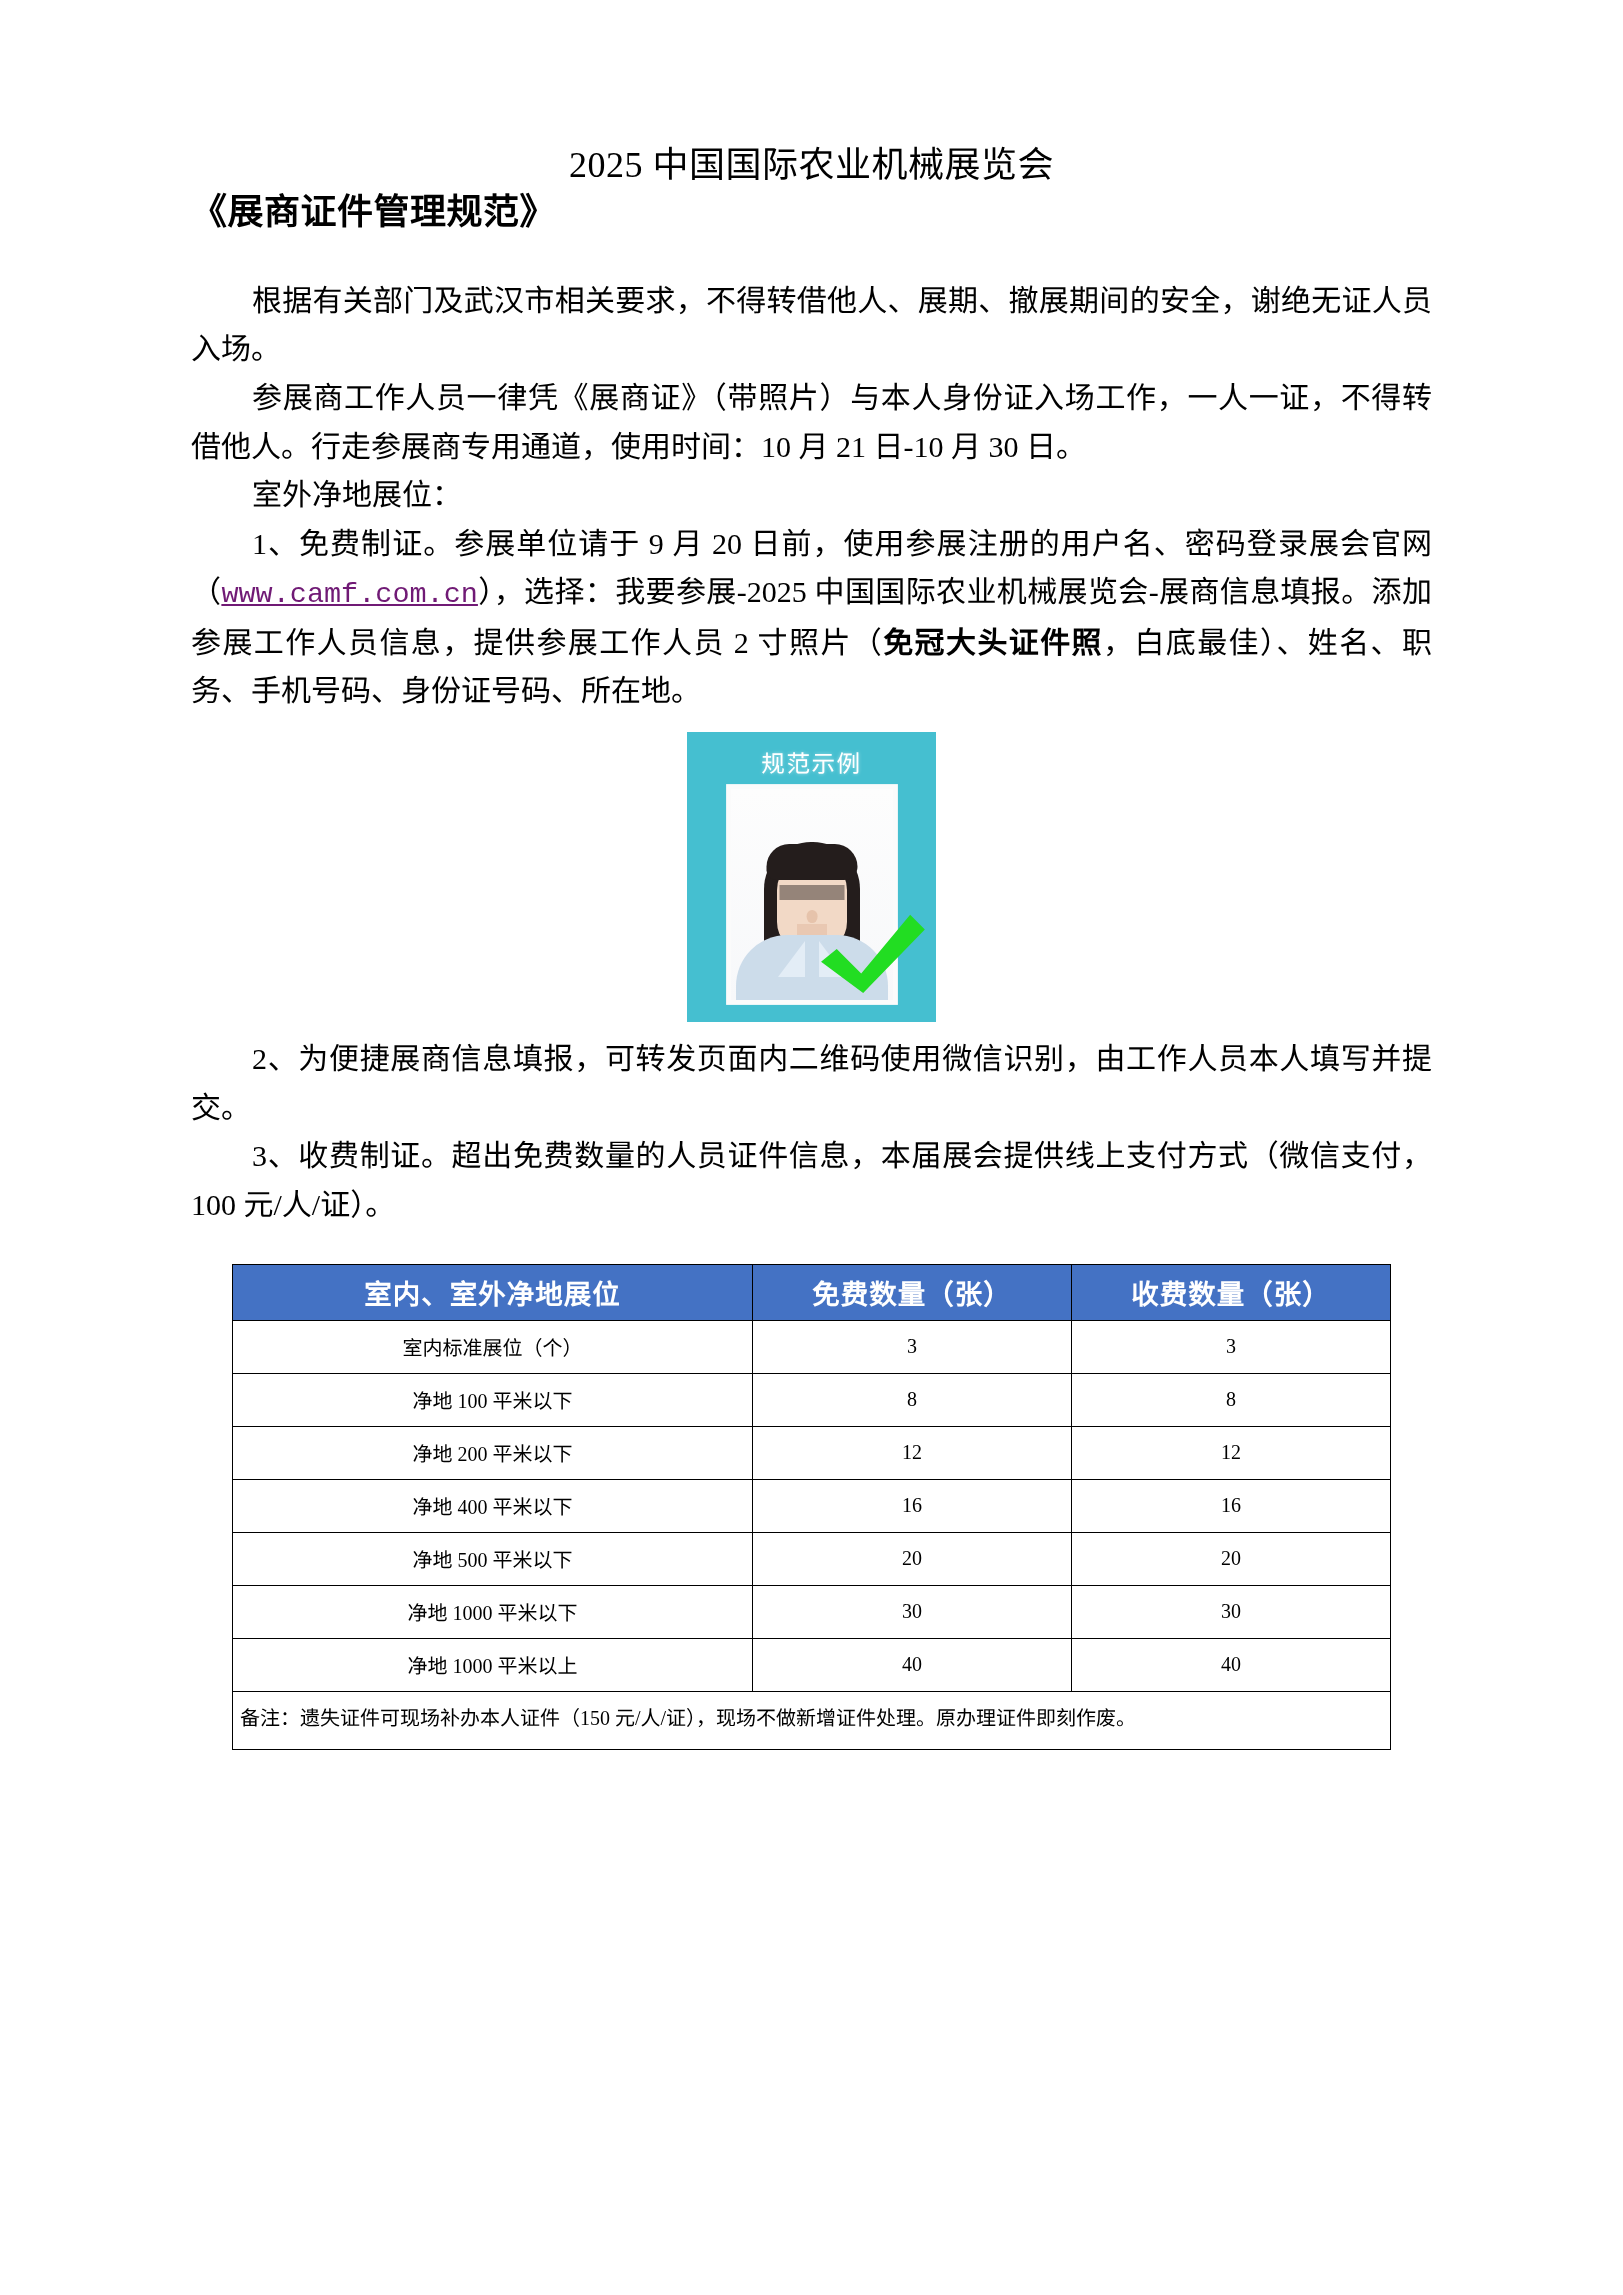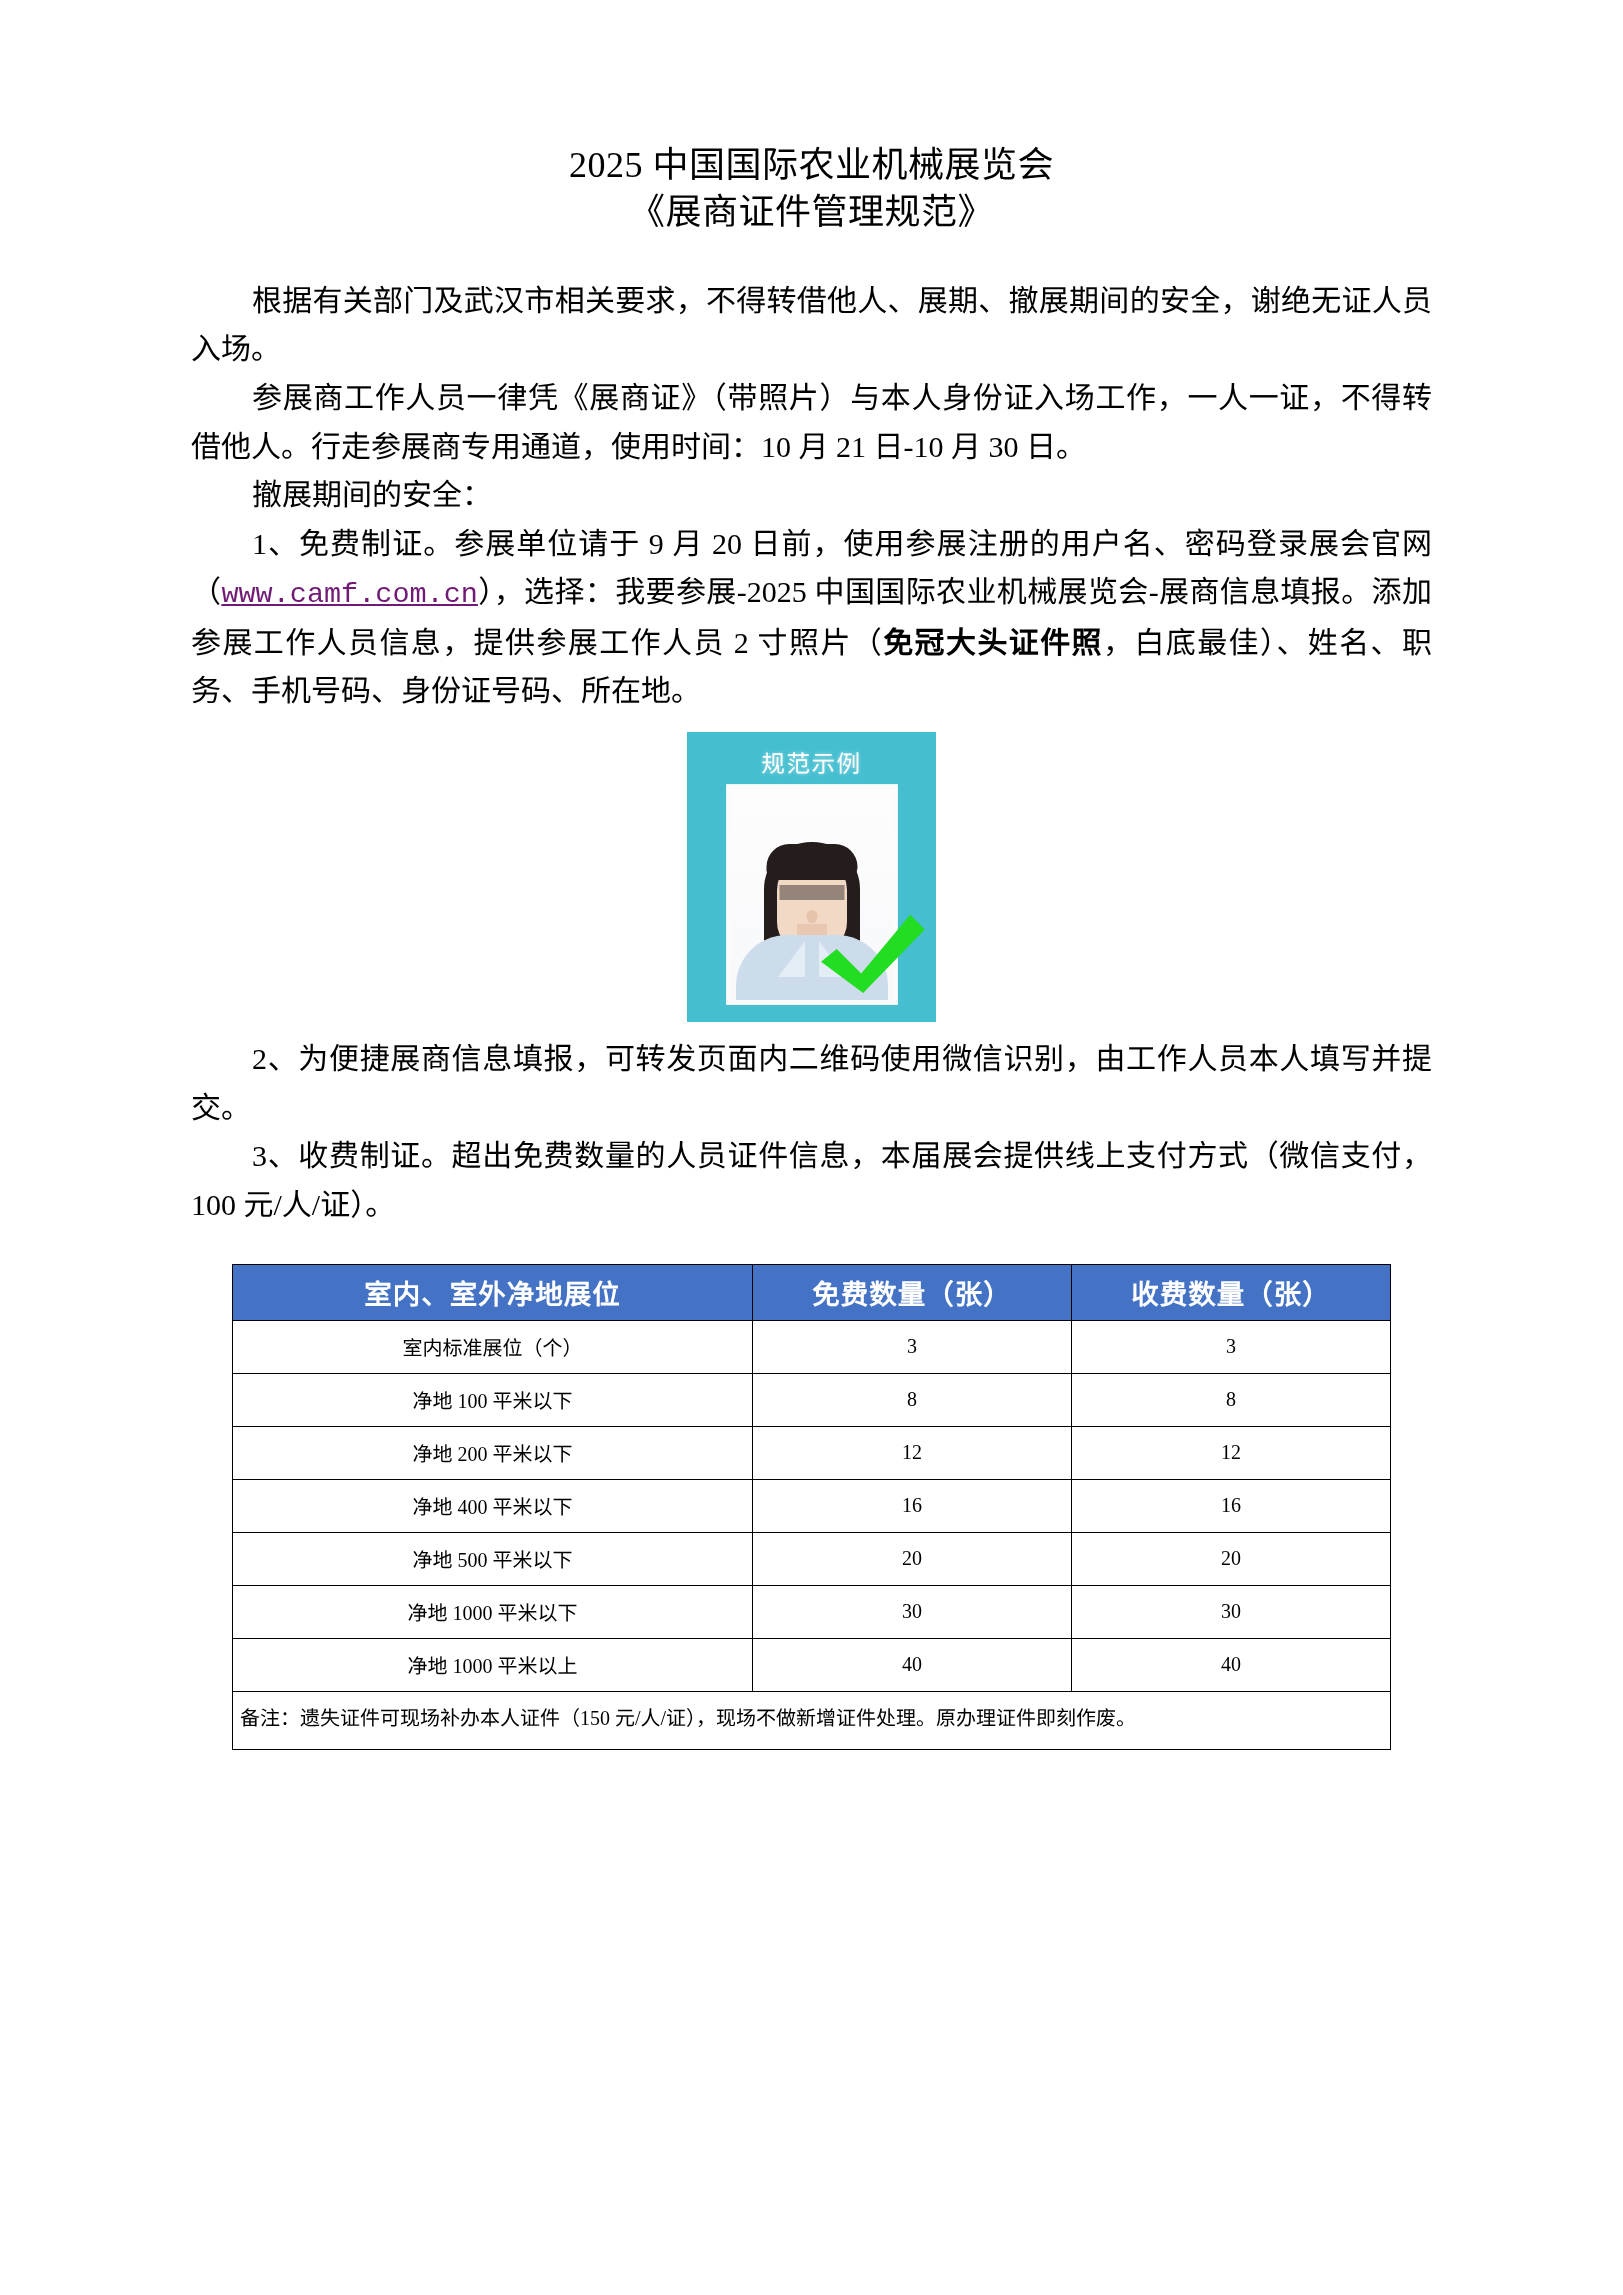--- a/index.html
+++ b/index.html
@@ -25,22 +25,22 @@
   
   .doc-title {
     text-align: center;
     font-weight: normal;
     font-size: 36px;
     line-height: 1.0;
     letter-spacing: 0.5px;
     margin: 0 0 10.8px 0;
   }
   .doc-subtitle {
-    text-align: center;
-    font-weight: normal;
+    text-align: left;
+    font-weight: bold;
     font-size: 36px;
     line-height: 1.0;
     letter-spacing: 0.5px;
     margin: 0 0 47px 0;
   }
 
   
   .para {
     font-size: 30px;
     line-height: 1.62;
@@ -241,21 +241,21 @@
 </head>
 <body>
 
 <div class="page">
 
   <h1 class="doc-title">2025 中国国际农业机械展览会</h1>
   <h2 class="doc-subtitle">《展商证件管理规范》</h2>
 
   <p class="para">根据有关部门及武汉市相关要求，不得转借他人、展期、撤展期间的安全，谢绝无证人员入场。</p>
   <p class="para">参展商工作人员一律凭《展商证》（带照片）与本人身份证入场工作，一人一证，不得转借他人。行走参展商专用通道，使用时间：10 月 21 日-10 月 30 日。</p>
-  <p class="para">撤展期间的安全：</p>
+  <p class="para">室外净地展位：</p>
 
   <p class="para"><span>1、免费制证。参展单位请于 9 月 20 日前，使用参展注册的用户名、密码登录展会官网（</span><a class="link" href="#">www.camf.com.cn</a><span>），选择：我要参展-2025 中国国际农业机械展览会-展商信息填报。添加参展工作人员信息，提供参展工作人员 2 寸照片（</span><span class="bold">免冠大头证件照</span><span>，白底最佳）、姓名、职务、手机号码、身份证号码、所在地。</span></p>
 
   <div class="figure-wrap">
     <div class="sample-card">
       <div class="sample-card-title">规范示例</div>
       <div class="photo-frame">
         <div class="photo-inner">
           <div class="p-hair"></div>
           <div class="p-face"></div>

